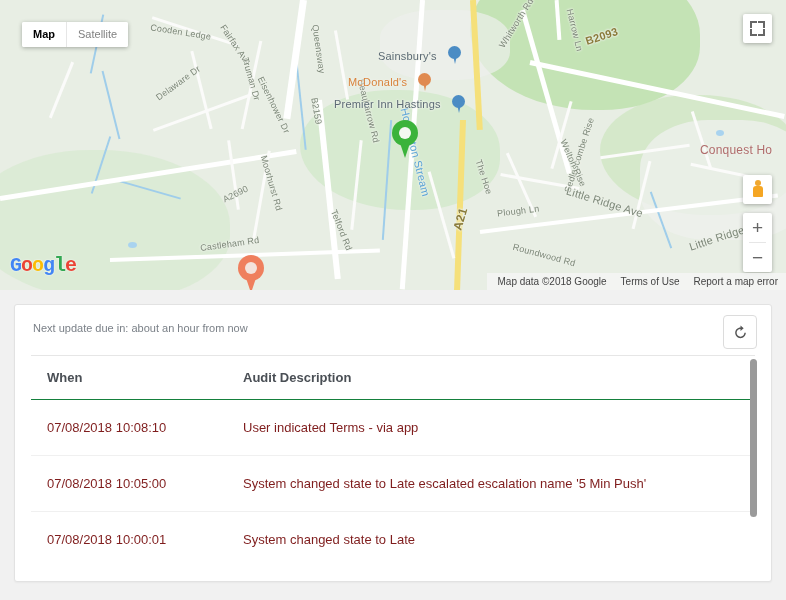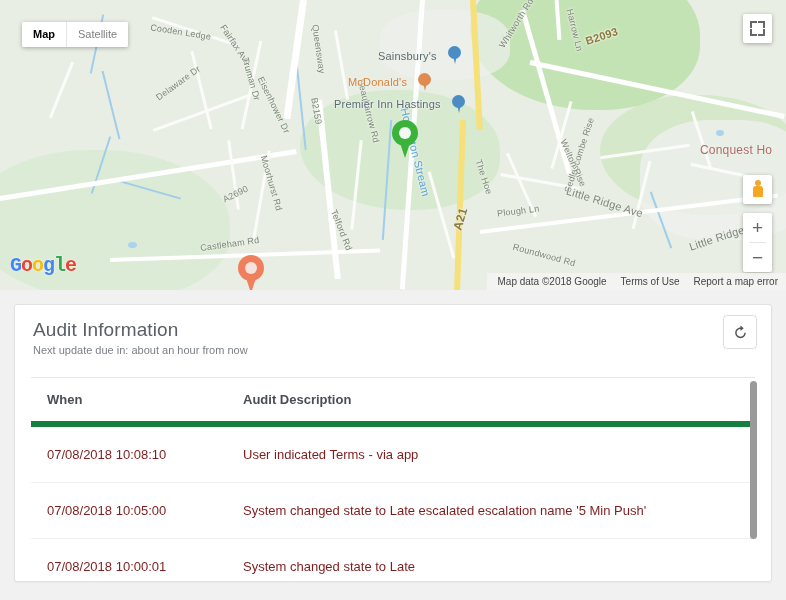--- a/index.html
+++ b/index.html
@@ -187,21 +187,21 @@
     width: 34px; height: 34px; background: #fff;
     border: 1px solid #dcdcdc; border-radius: 4px; cursor: pointer;
     display: flex; align-items: center; justify-content: center;
   }
 
   .table-wrap { position: relative; margin: 12px 16px 0 16px; }
   table { width: 100%; border-collapse: collapse; }
   thead th {
     text-align: left; font-size: 13px; color: #4a4f55; font-weight: bold;
     padding: 14px 8px 14px 16px;
-    border-top: 1px solid #e6e6e6; border-bottom: 6px solid #15803d;
+    border-top: 1px solid #e6e6e6; border-bottom: 1px solid #15803d;
   }
   tbody td {
     font-size: 13px; color: #7f1d1d; padding: 20px 8px 20px 16px;
     border-bottom: 1px solid #f0f0f0; white-space: nowrap;
   }
   tbody tr:last-child td { border-bottom: 0; }
   .col-when { width: 196px; }
 
   .vscroll {
     position: absolute; right: -2px; top: 4px; width: 7px; height: 158px;
@@ -351,21 +351,20 @@
 
   <div class="attrib">
     <span>Map data ©2018 Google</span>
     <a>Terms of Use</a>
     <a>Report a map error</a>
   </div>
 </div>
 
 <div class="card">
   <div class="card-head">
-    <div class="card-title">Audit Information</div>
     <div class="card-sub" style="margin-top:1px">Next update due in: about an hour from now</div>
 
     <div class="refresh-btn">
       <svg width="17" height="17" viewBox="0 0 24 24">
         <path d="M12 5V2L7.5 6 12 10V7c3 0 5.5 2.4 5.5 5.5S15 18 12 18s-5.5-2.4-5.5-5.5H4.5C4.5 16.6 7.9 20 12 20s7.5-3.4 7.5-7.5S16.1 5 12 5z" fill="#555" transform="scale(-1,1) translate(-24,0)"></path>
       </svg>
     </div>
   </div>
 
   <div class="table-wrap">

